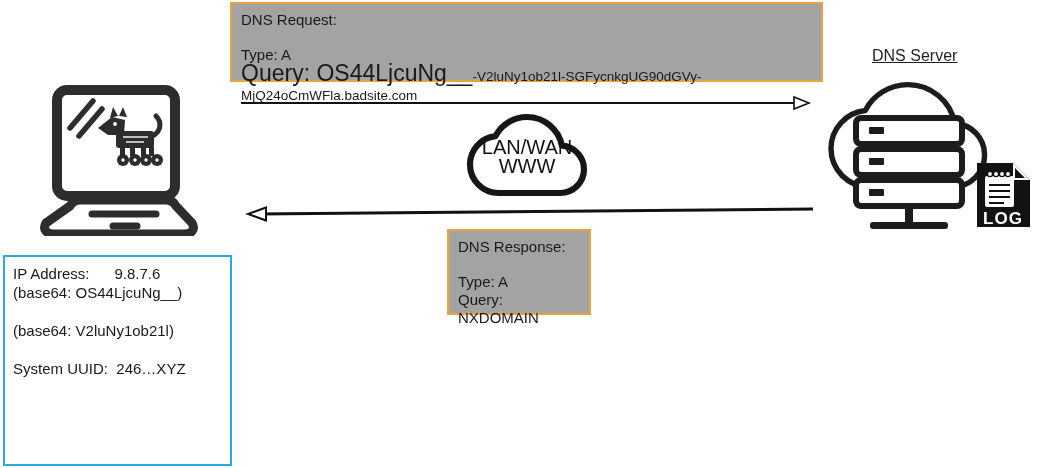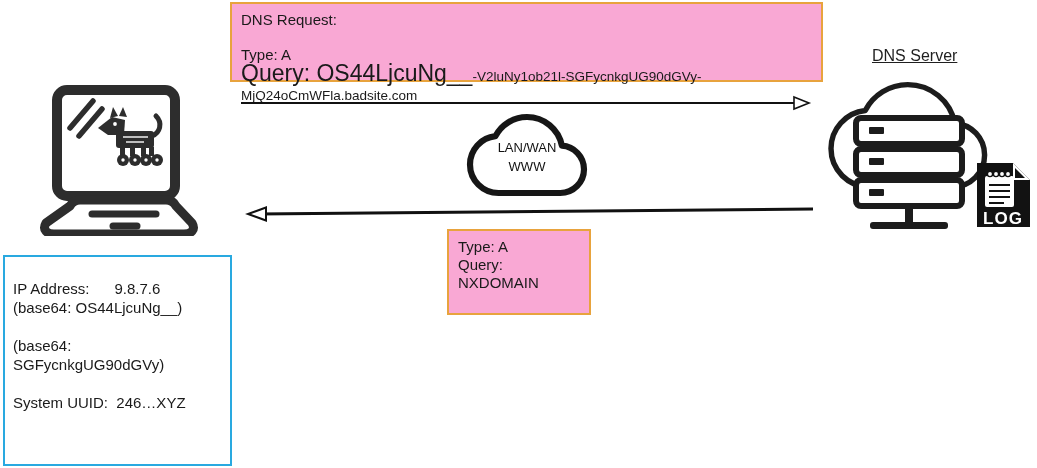--- a/index.html
+++ b/index.html
@@ -10,52 +10,52 @@
     height: 468px;
     background: #ffffff;
     font-family: "Liberation Sans", sans-serif;
     color: #1a1a1a;
     overflow: hidden;
   }
   .abs { position: absolute; }
 
   .note-box {
     border: 2px solid #E8A33D;
-    background: #f9a8d4;
+    background: #a3a3a3;
     padding: 7px 9px;
     font-size: 15px;
     line-height: 18px;
   }
   .note-box .title { margin-bottom: 17px; }
 
   .req-box { left: 230px; top: 2px; width: 593px; height: 80px; }
   .req-query-main { font-size: 23px; }
   .req-query-rest { font-size: 13.5px; }
 
   .resp-box { left: 447px; top: 229px; width: 144px; height: 86px; }
 
   .info-box {
     left: 3px; top: 255px; width: 229px; height: 211px;
     border: 2px solid #29A9E0;
     background: #ffffff;
-    padding: 22px 8px;
+    padding: 7px 8px;
     font-size: 15px;
     line-height: 19px;
   }
   .info-entry { margin-bottom: 19px; }
   .info-entry:last-child { margin-bottom: 0; }
   .info-entry .field { white-space: pre-wrap; }
 
   .node-label { font-size: 16px; color: #1f1f1f; }
   .lbl-compromised { left: 37px; top: 57px; }
   .lbl-dns-server { left: 872px; top: 47px; text-decoration: underline; }
 
   .cloud-text {
     left: 474px; top: 138px; width: 106px;
-    text-align: center; font-size: 13px; line-height: 19px;
+    text-align: center; font-size: 20px; line-height: 19px;
     color: #111;
   }
 </style>
 </head>
 <body>
 
 <div class="canvas">
 
   <div class="abs note-box req-box">
     <div class="title">DNS Request:</div>
@@ -130,20 +130,21 @@
     <div>LAN/WAN</div>
     <div>WWW</div>
   </div>
 
   <svg class="abs" style="left:240px; top:202px;" width="580" height="20" viewBox="0 0 580 20">
     <line x1="573" y1="7" x2="18" y2="12" stroke="#111" stroke-width="3"></line>
     <path d="M26,5.5 L8,12 L26,18.5 Z" fill="#ffffff" stroke="#111" stroke-width="2" stroke-linejoin="miter"></path>
   </svg>
 
   <div class="abs note-box resp-box">
+    <div class="title">DNS Response:</div>
     <div>Type: A</div>
     <div>Query: NXDOMAIN</div>
   </div>
 
   <svg class="abs" style="left:826px; top:72px;" width="164" height="164" viewBox="0 0 164 164">
     <path transform="translate(5,-13) scale(6.4)" d="M19.35,10.04 A7.49,7.49 0 0 0 12,4 C9.11,4 6.6,5.64 5.35,8.04 A5.994,5.994 0 0 0 0,14 C0,17.31 2.69,20 6,20 H19 C21.76,20 24,17.76 24,15 C24,12.36 21.95,10.22 19.35,10.04 Z" fill="#ffffff" stroke="#1c1c1c" stroke-width="0.85" stroke-linejoin="round"></path>
     <g>
       <rect x="30" y="46" width="106" height="26" rx="5" fill="#ffffff" stroke="#1c1c1c" stroke-width="6"></rect>
       <rect x="30" y="77" width="106" height="26" rx="5" fill="#ffffff" stroke="#1c1c1c" stroke-width="6"></rect>
       <rect x="30" y="108" width="106" height="26" rx="5" fill="#ffffff" stroke="#1c1c1c" stroke-width="6"></rect>
@@ -175,23 +176,23 @@
     </g>
     <text x="29" y="63" text-anchor="middle" font-family="Liberation Sans, sans-serif" font-size="17" font-weight="bold" fill="#ffffff" letter-spacing="1">LOG</text>
   </svg>
 
   <div class="abs info-box">
     <div class="info-entry">
       <div class="field">IP Address:      9.8.7.6</div>
       <div>(base64: OS44LjcuNg__)</div>
     </div>
     <div class="info-entry">
+      <div>(base64: V2luNy1ob21l)</div>
     </div>
     <div class="info-entry">
-      <div>(base64: SGFycnkgUG90dGVy)</div>
     </div>
     <div class="info-entry">
       <div class="field">System UUID:  246…XYZ</div>
 
     </div>
   </div>
 
 </div>
 
 </body></html>

